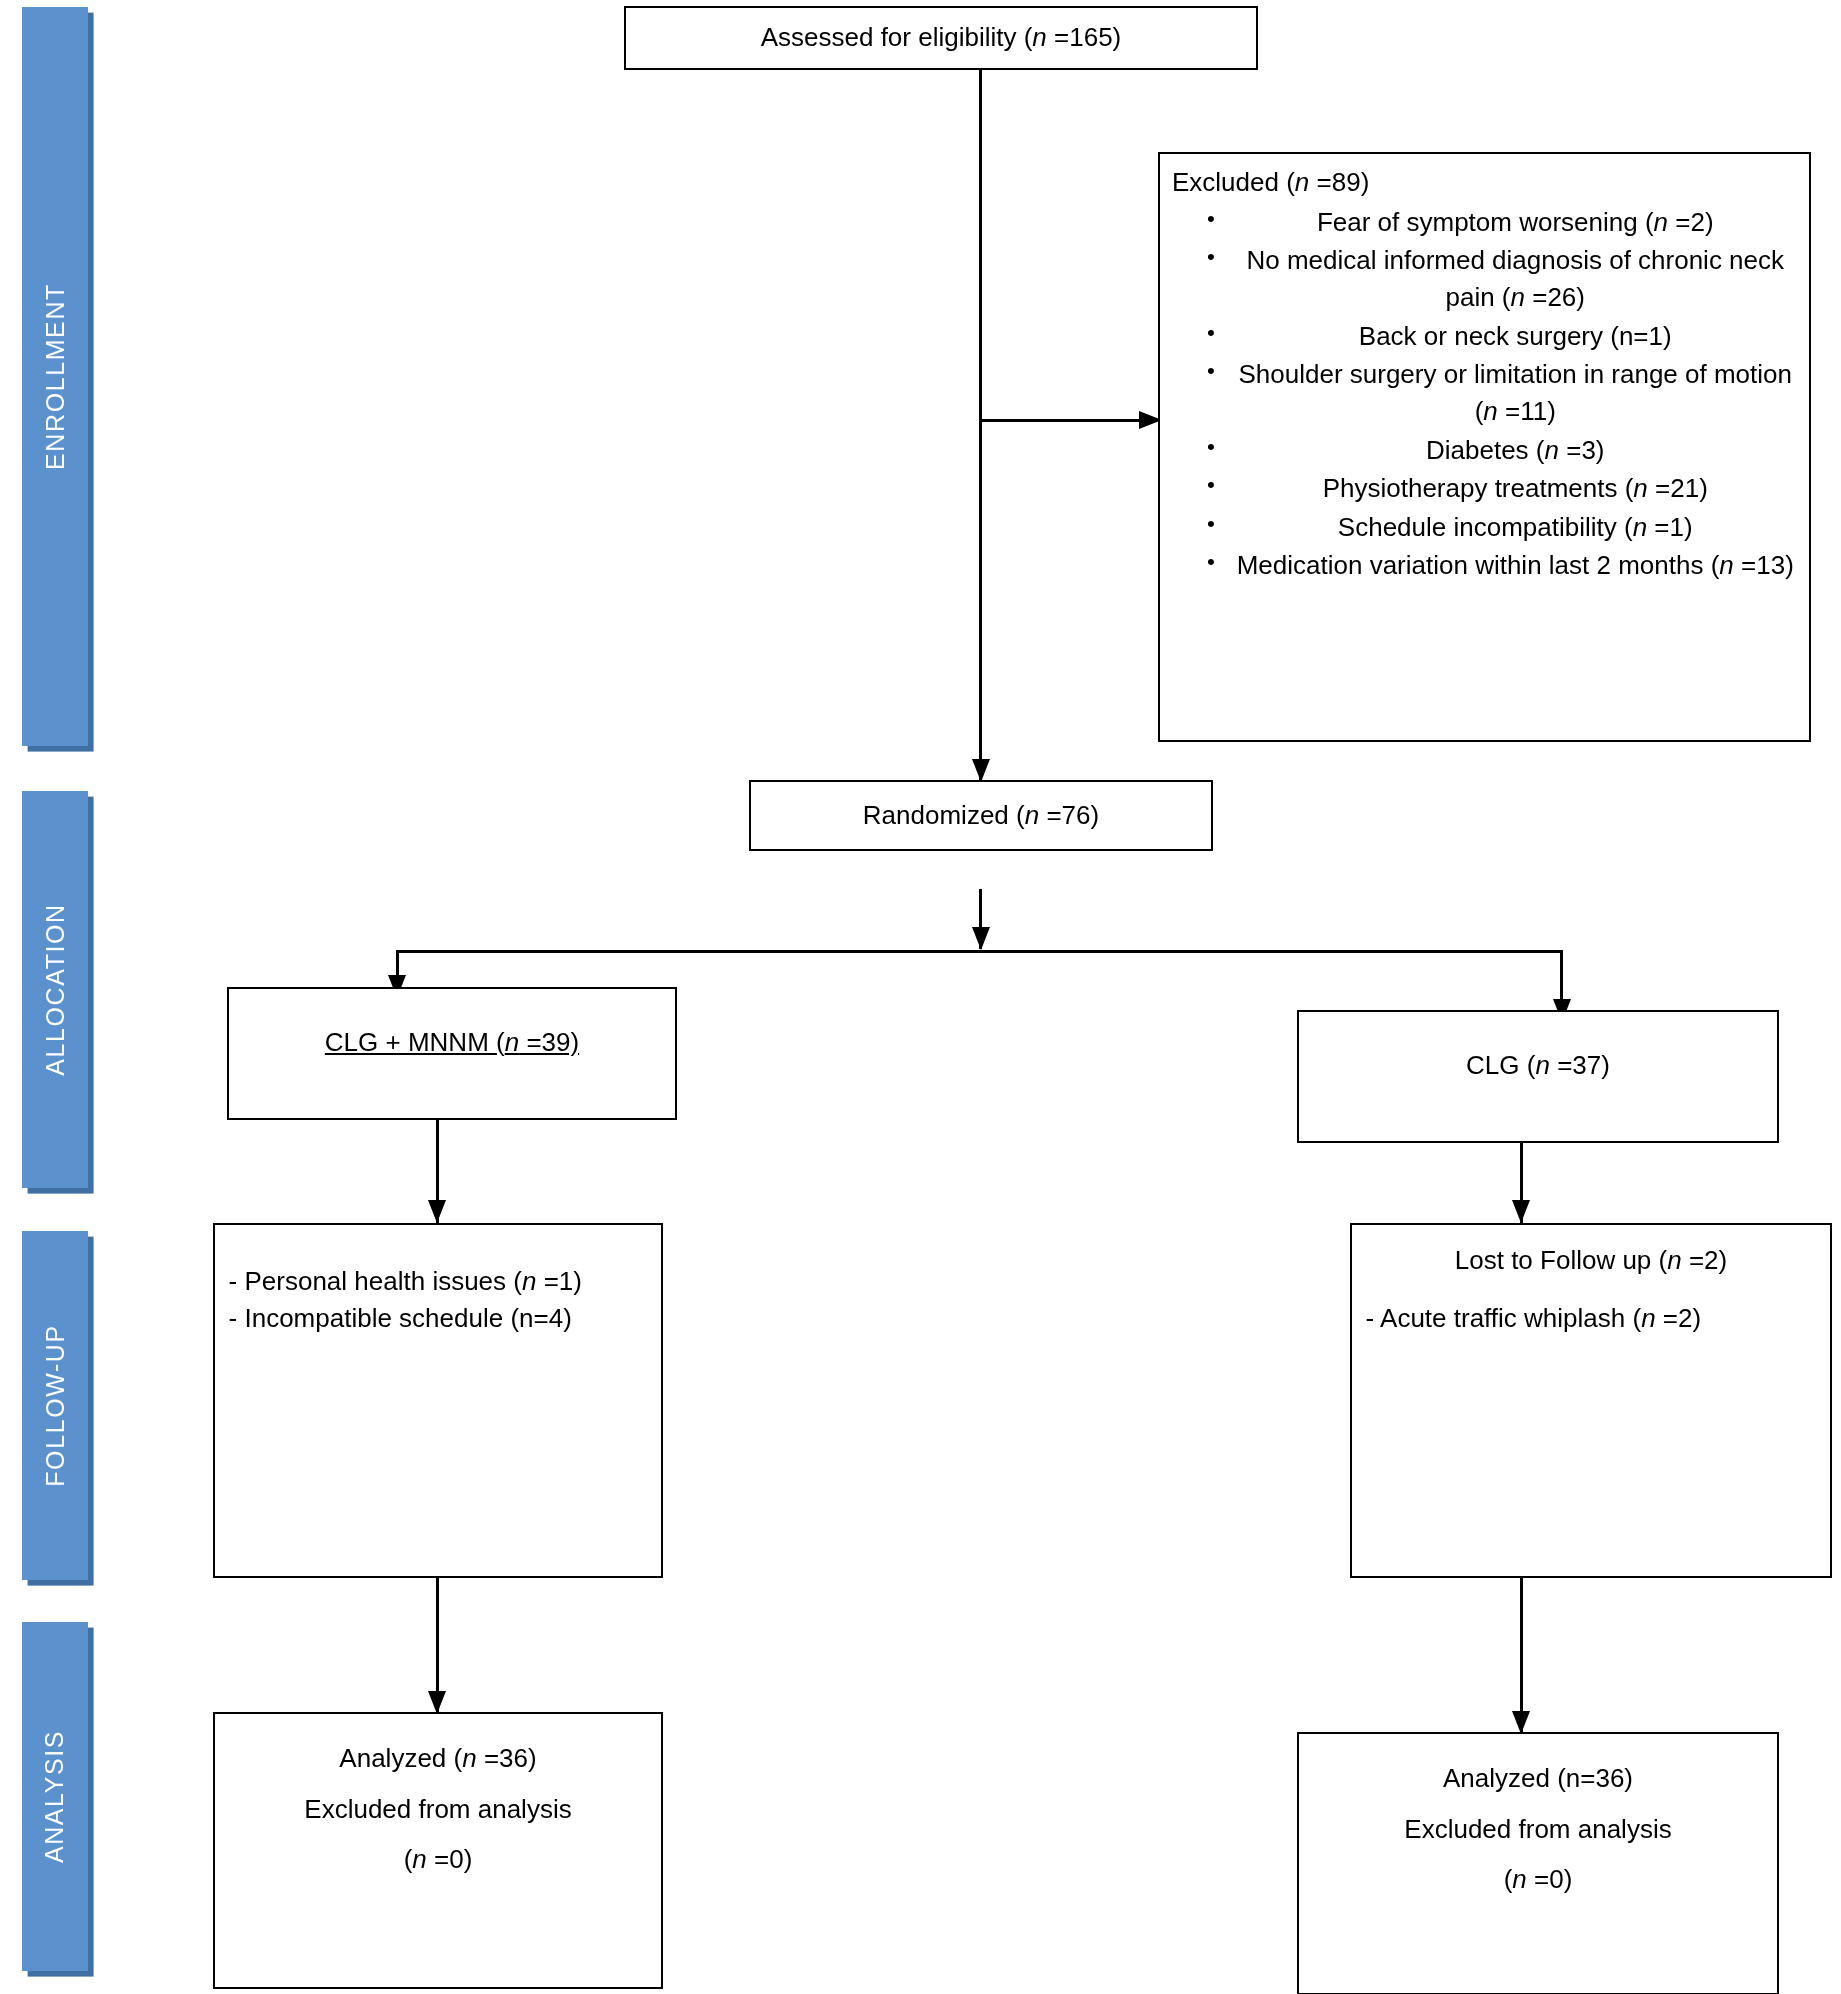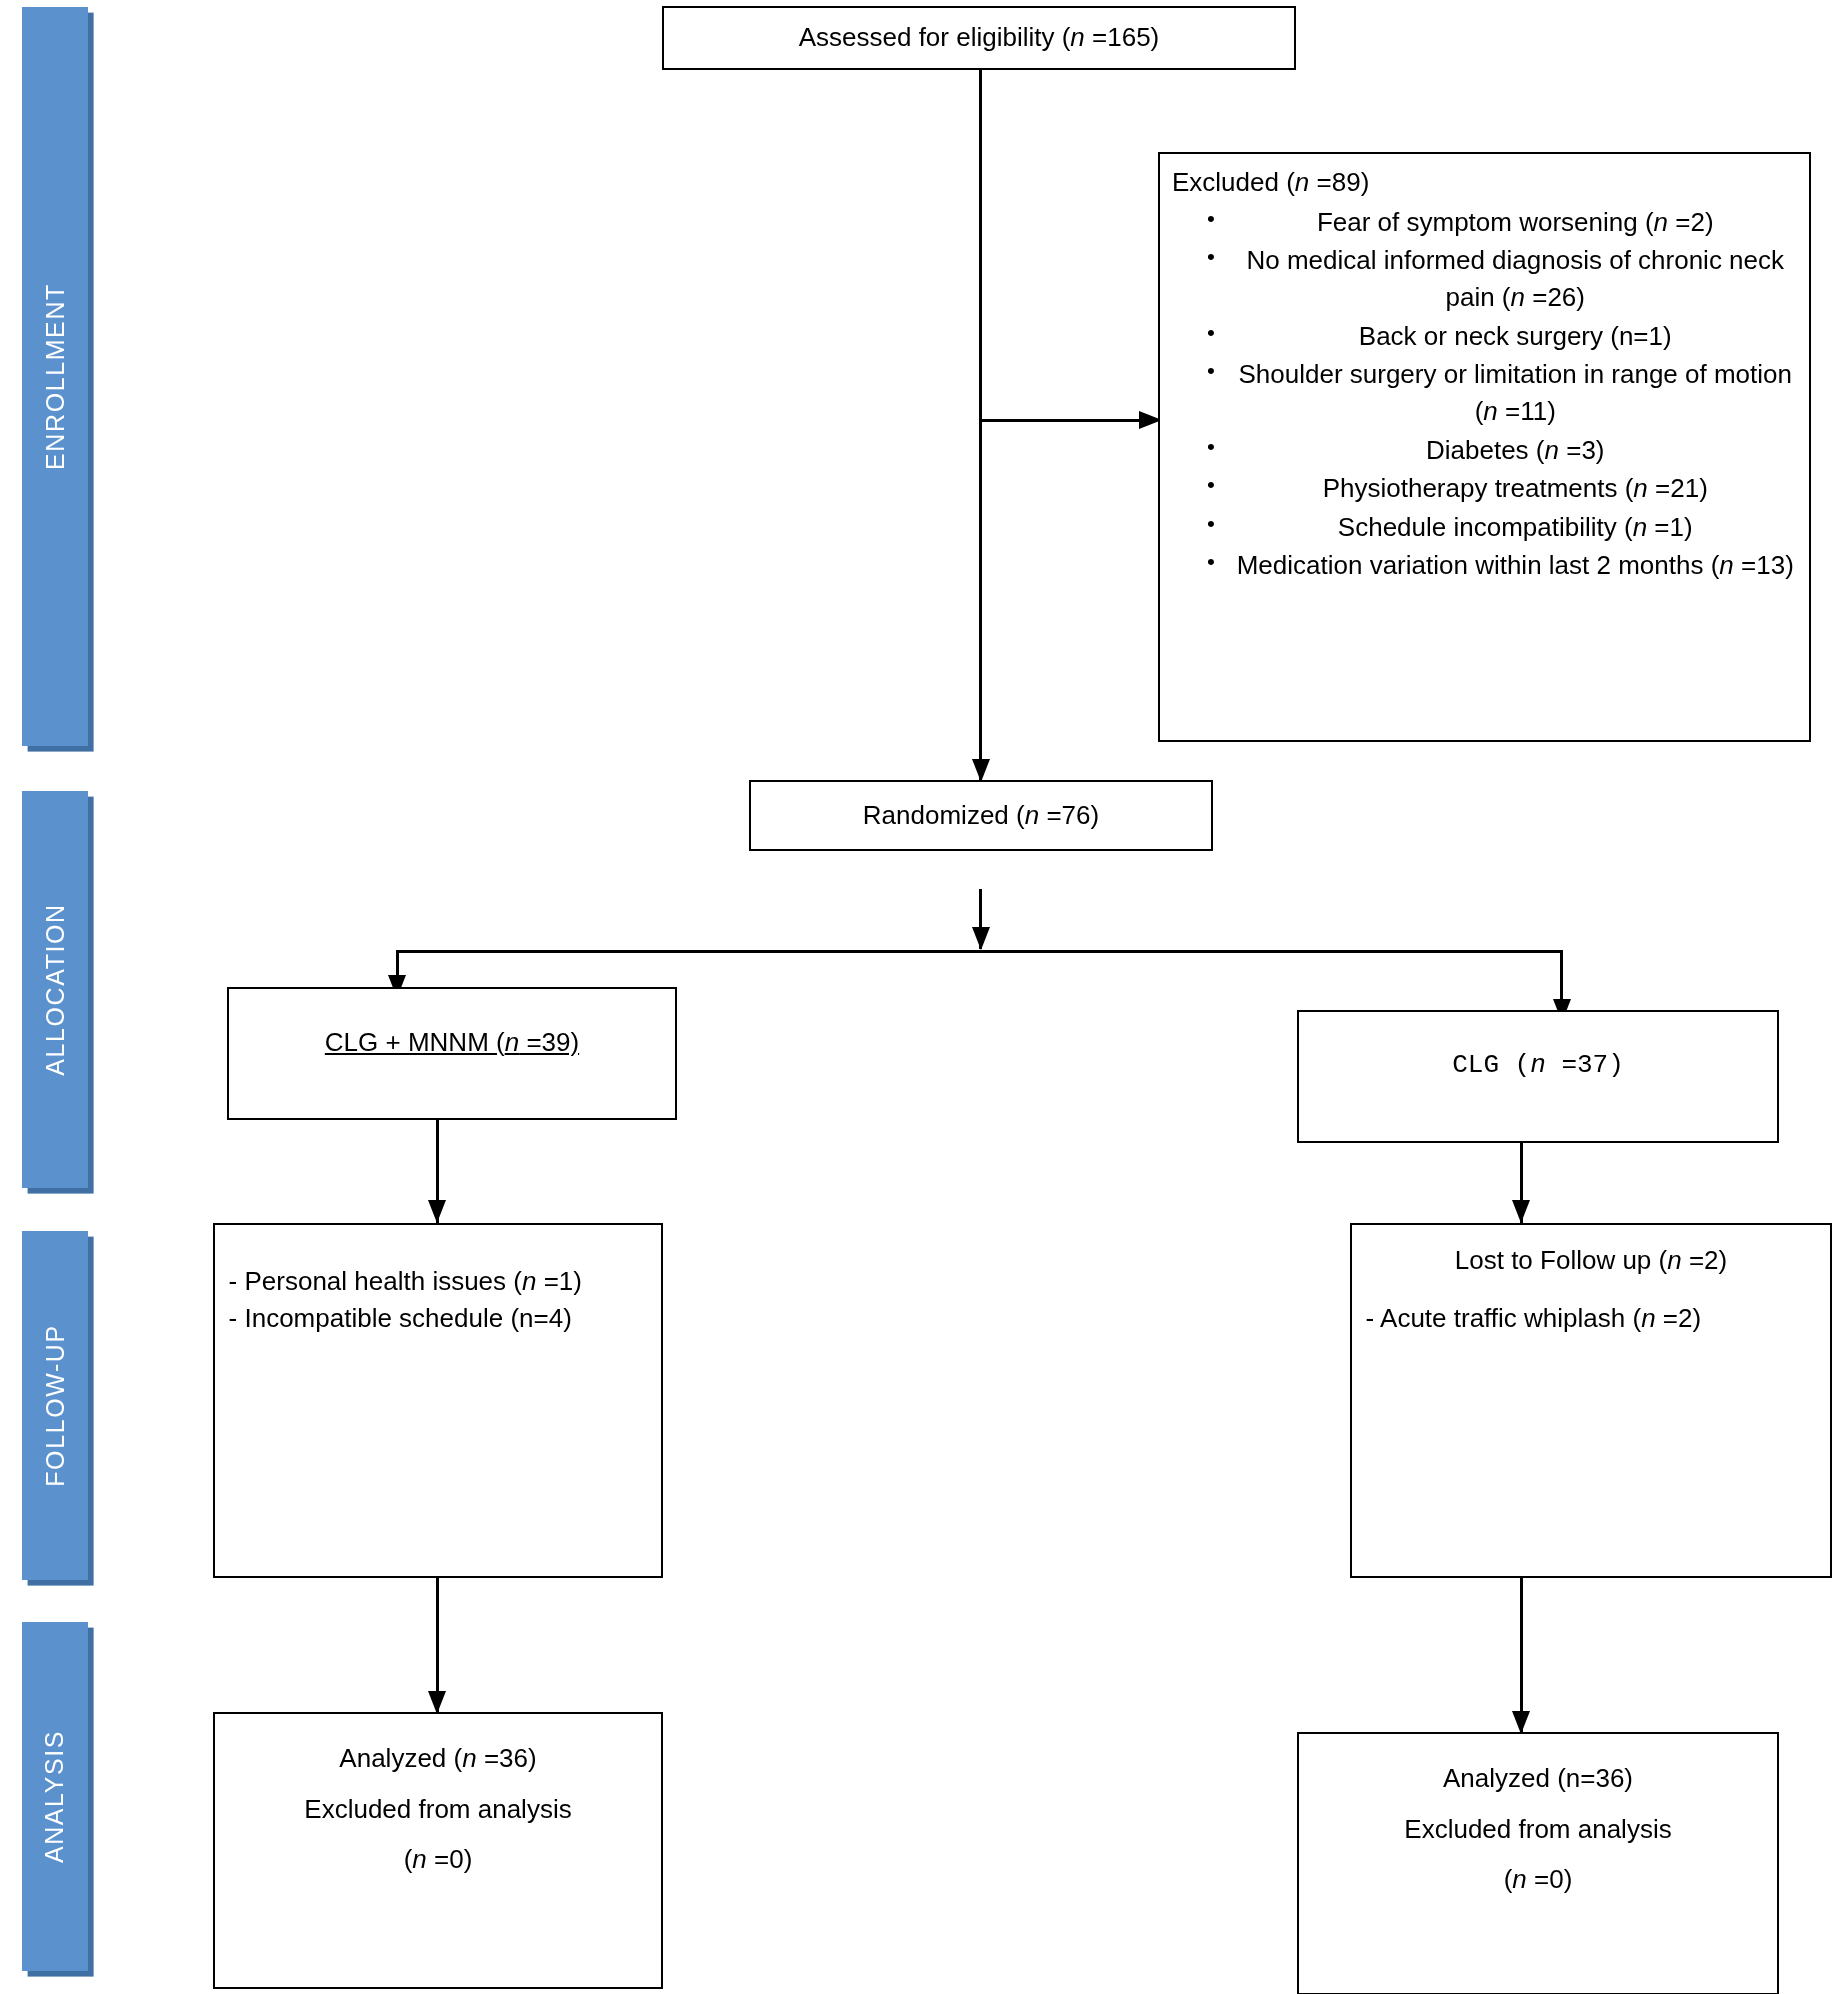--- a/index.html
+++ b/index.html
@@ -157,21 +157,21 @@
 
   <div class="vline" style="left:1520px; top:1143px; height:80px;"></div>
   <div class="arrow-down" style="left:1512px; top:1200px;"></div>
 
   <div class="vline" style="left:436px; top:1577px; height:136px;"></div>
   <div class="arrow-down" style="left:428px; top:1691px;"></div>
 
   <div class="vline" style="left:1520px; top:1577px; height:157px;"></div>
   <div class="arrow-down" style="left:1512px; top:1711px;"></div>
 
-  <div class="flowbox centered v-center" style="left:662px; top:5.6px; width:634px; height:64px;">
+  <div class="flowbox centered v-center" style="left:624px; top:5.6px; width:634px; height:64px;">
     <div class="bx-inner">
       <span class="bx-title"><span>Assessed for eligibility (</span><i class="nvar">n</i><span> =165)</span></span>
     </div>
   </div>
 
   <div class="flowbox" style="left:1158px; top:152px; width:653px; height:590px;">
     <div class="bx-inner">
       <div><span>Excluded (</span><i class="nvar">n</i><span> =89)</span></div>
       <ul class="bullets">
         <li><span>Fear of symptom worsening (</span><i class="nvar">n</i><span> =2)</span></li>
@@ -191,21 +191,21 @@
       <span class="bx-title"><span>Randomized (</span><i class="nvar">n</i><span> =76)</span></span>
     </div>
   </div>
 
   <div class="flowbox centered" style="left:227px; top:987px; width:450px; height:133px;text-decoration:underline;">
     <div class="bx-inner" style="padding-top:35px;">
       <span class="bx-title"><span>CLG + MNNM (</span><i class="nvar">n</i><span> =39)</span></span>
     </div>
   </div>
 
-  <div class="flowbox centered" style="left:1297px; top:1010px; width:482px; height:133px;font-family:Liberation Mono, monospace;">
+  <div class="flowbox centered" style="left:1297px; top:1010px; width:482px; height:133px;">
     <div class="bx-inner" style="padding-top:35px;">
       <span class="bx-title"><span>CLG  (</span><i class="nvar">n</i><span> =37)</span></span>
     </div>
   </div>
 
   <div class="flowbox" style="left:213px; top:1223px; width:450px; height:355px;">
     <div class="bx-inner" style="padding:17px 13.6px;">
       <div class="gap"></div>
       <div class="dash-line"><span>- Personal health issues (</span><i class="nvar">n</i><span> =1)</span></div>
       <div class="dash-line"><span>- Incompatible schedule (n=4)</span><i class="nvar"></i><span></span></div>

